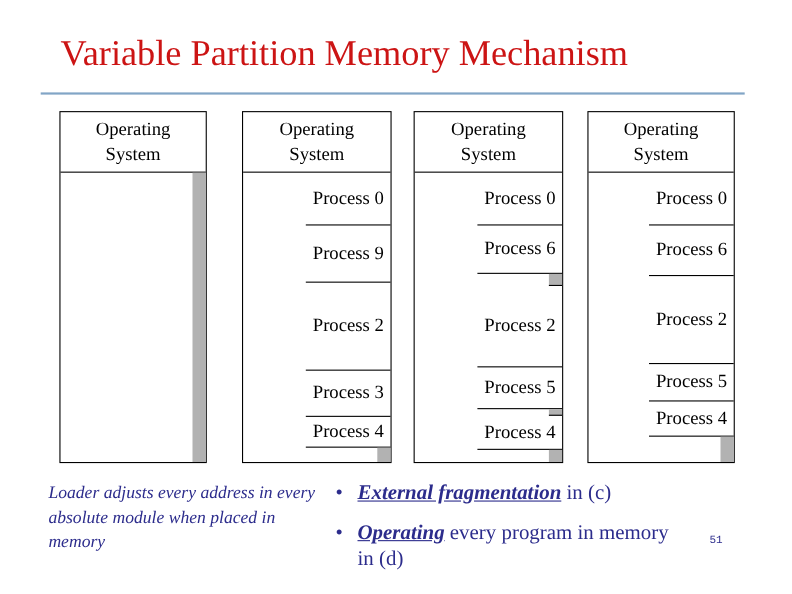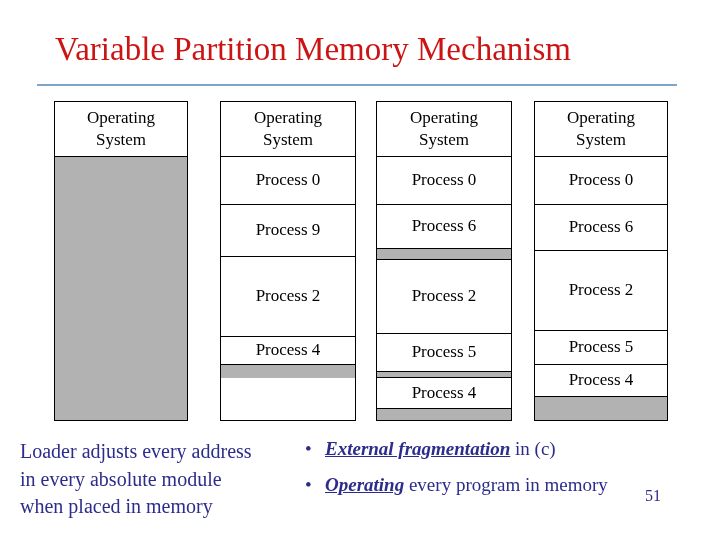--- a/index.html
+++ b/index.html
@@ -14,50 +14,50 @@
     white-space:nowrap;
   }
   .divider{
     position:absolute; left:37px; top:84px; width:640px; height:2px;
     background:var(--c-divider,#81a5c6);
   }
   .diagram{position:absolute; left:0; top:0; width:720px; height:430px;}
   .memcol{
     position:absolute; top:101px; height:318px;
     border:1px solid var(--c-border,#000); background:#fff;
-    display:flex; flex-direction:column;
+    display:flex; flex-direction:column;align-items:flex-end;
   }
   .memcol-0{left:54px;  width:132px;}
   .memcol-1{left:220px; width:134px;}
   .memcol-2{left:376px; width:134px;}
   .memcol-3{left:534px; width:132px;}
   .seg{
     box-sizing:border-box; border-bottom:1px solid var(--c-border,#000);
     display:flex; align-items:center; justify-content:center;
     font-size:17px; line-height:1.3; text-align:center; color:#000;
     padding:0 6px; overflow:hidden; flex:0 0 auto;
   }
   .seg.last{border-bottom:none;}
   .seg.free{background:var(--c-gray,#b2b2b2);}
   .note-left{
-    position:absolute; left:20px; top:438px; width:245px;
-    font-size:20px; line-height:1.38; color:var(--c-navy,#2c2c8c);
+    position:absolute; left:44px; top:438px; width:245px;
+    font-size:16px; line-height:1.38; color:var(--c-navy,#2c2c8c);font-style:italic;
   }
   .bullets{
     position:absolute; left:305px; top:437px; width:405px;
     font-size:19px; line-height:1.3; color:var(--c-navy,#2c2c8c);
   }
   .bullet{display:flex; margin-bottom:11px;}
   .bdot{width:20px; flex:0 0 20px;}
   .btext{flex:1;}
   .emph{font-weight:bold; font-style:italic; text-decoration:underline;}
   .line2{display:block;}
   .pagenum{
     position:absolute; left:645px; top:487px;
-    font-size:16px; color:var(--c-navy,#2c2c8c);
+    font-size:10px; color:var(--c-navy,#2c2c8c);font-family:Liberation Mono, monospace;
   }
 </style>
 </head>
 <body>
 
 <div class="slide">
   <div class="title">Variable Partition Memory Mechanism</div>
   <div class="divider"></div>
 
   <div class="diagram">
@@ -74,20 +74,23 @@
           <span>Operating System</span>
         </div>
         <div class="seg" style="height: 48px;">
           <span>Process 0</span>
         </div>
         <div class="seg" style="height: 52px;">
           <span>Process 9</span>
         </div>
         <div class="seg" style="height: 80px;">
           <span>Process 2</span>
+        </div>
+        <div class="seg" style="height: 42px;">
+          <span>Process 3</span>
         </div>
         <div class="seg" style="height: 28px;">
           <span>Process 4</span>
         </div>
         <div class="seg free last" style="height: 13px;">
           <span></span>
         </div>
       </div>
       <div class="memcol memcol-2">
         <div class="seg" style="height: 55px;">
@@ -145,18 +148,18 @@
 
   <div class="note-left">Loader adjusts every address in every absolute module when placed in memory</div>
 
   <div class="bullets">
     <div class="bullet">
       <span class="bdot">•</span>
       <span class="btext"><span class="emph">External fragmentation</span><span> in (c)</span><span class="line2"></span></span>
     </div>
     <div class="bullet">
       <span class="bdot">•</span>
-      <span class="btext"><span class="emph">Operating</span><span> every program in memory</span></span>
+      <span class="btext"><span class="emph">Operating</span><span> every program in memory</span><span class="line2">in (d)</span></span>
     </div>
   </div>
 
   <div class="pagenum">51</div>
 </div>
 
 </body></html>

